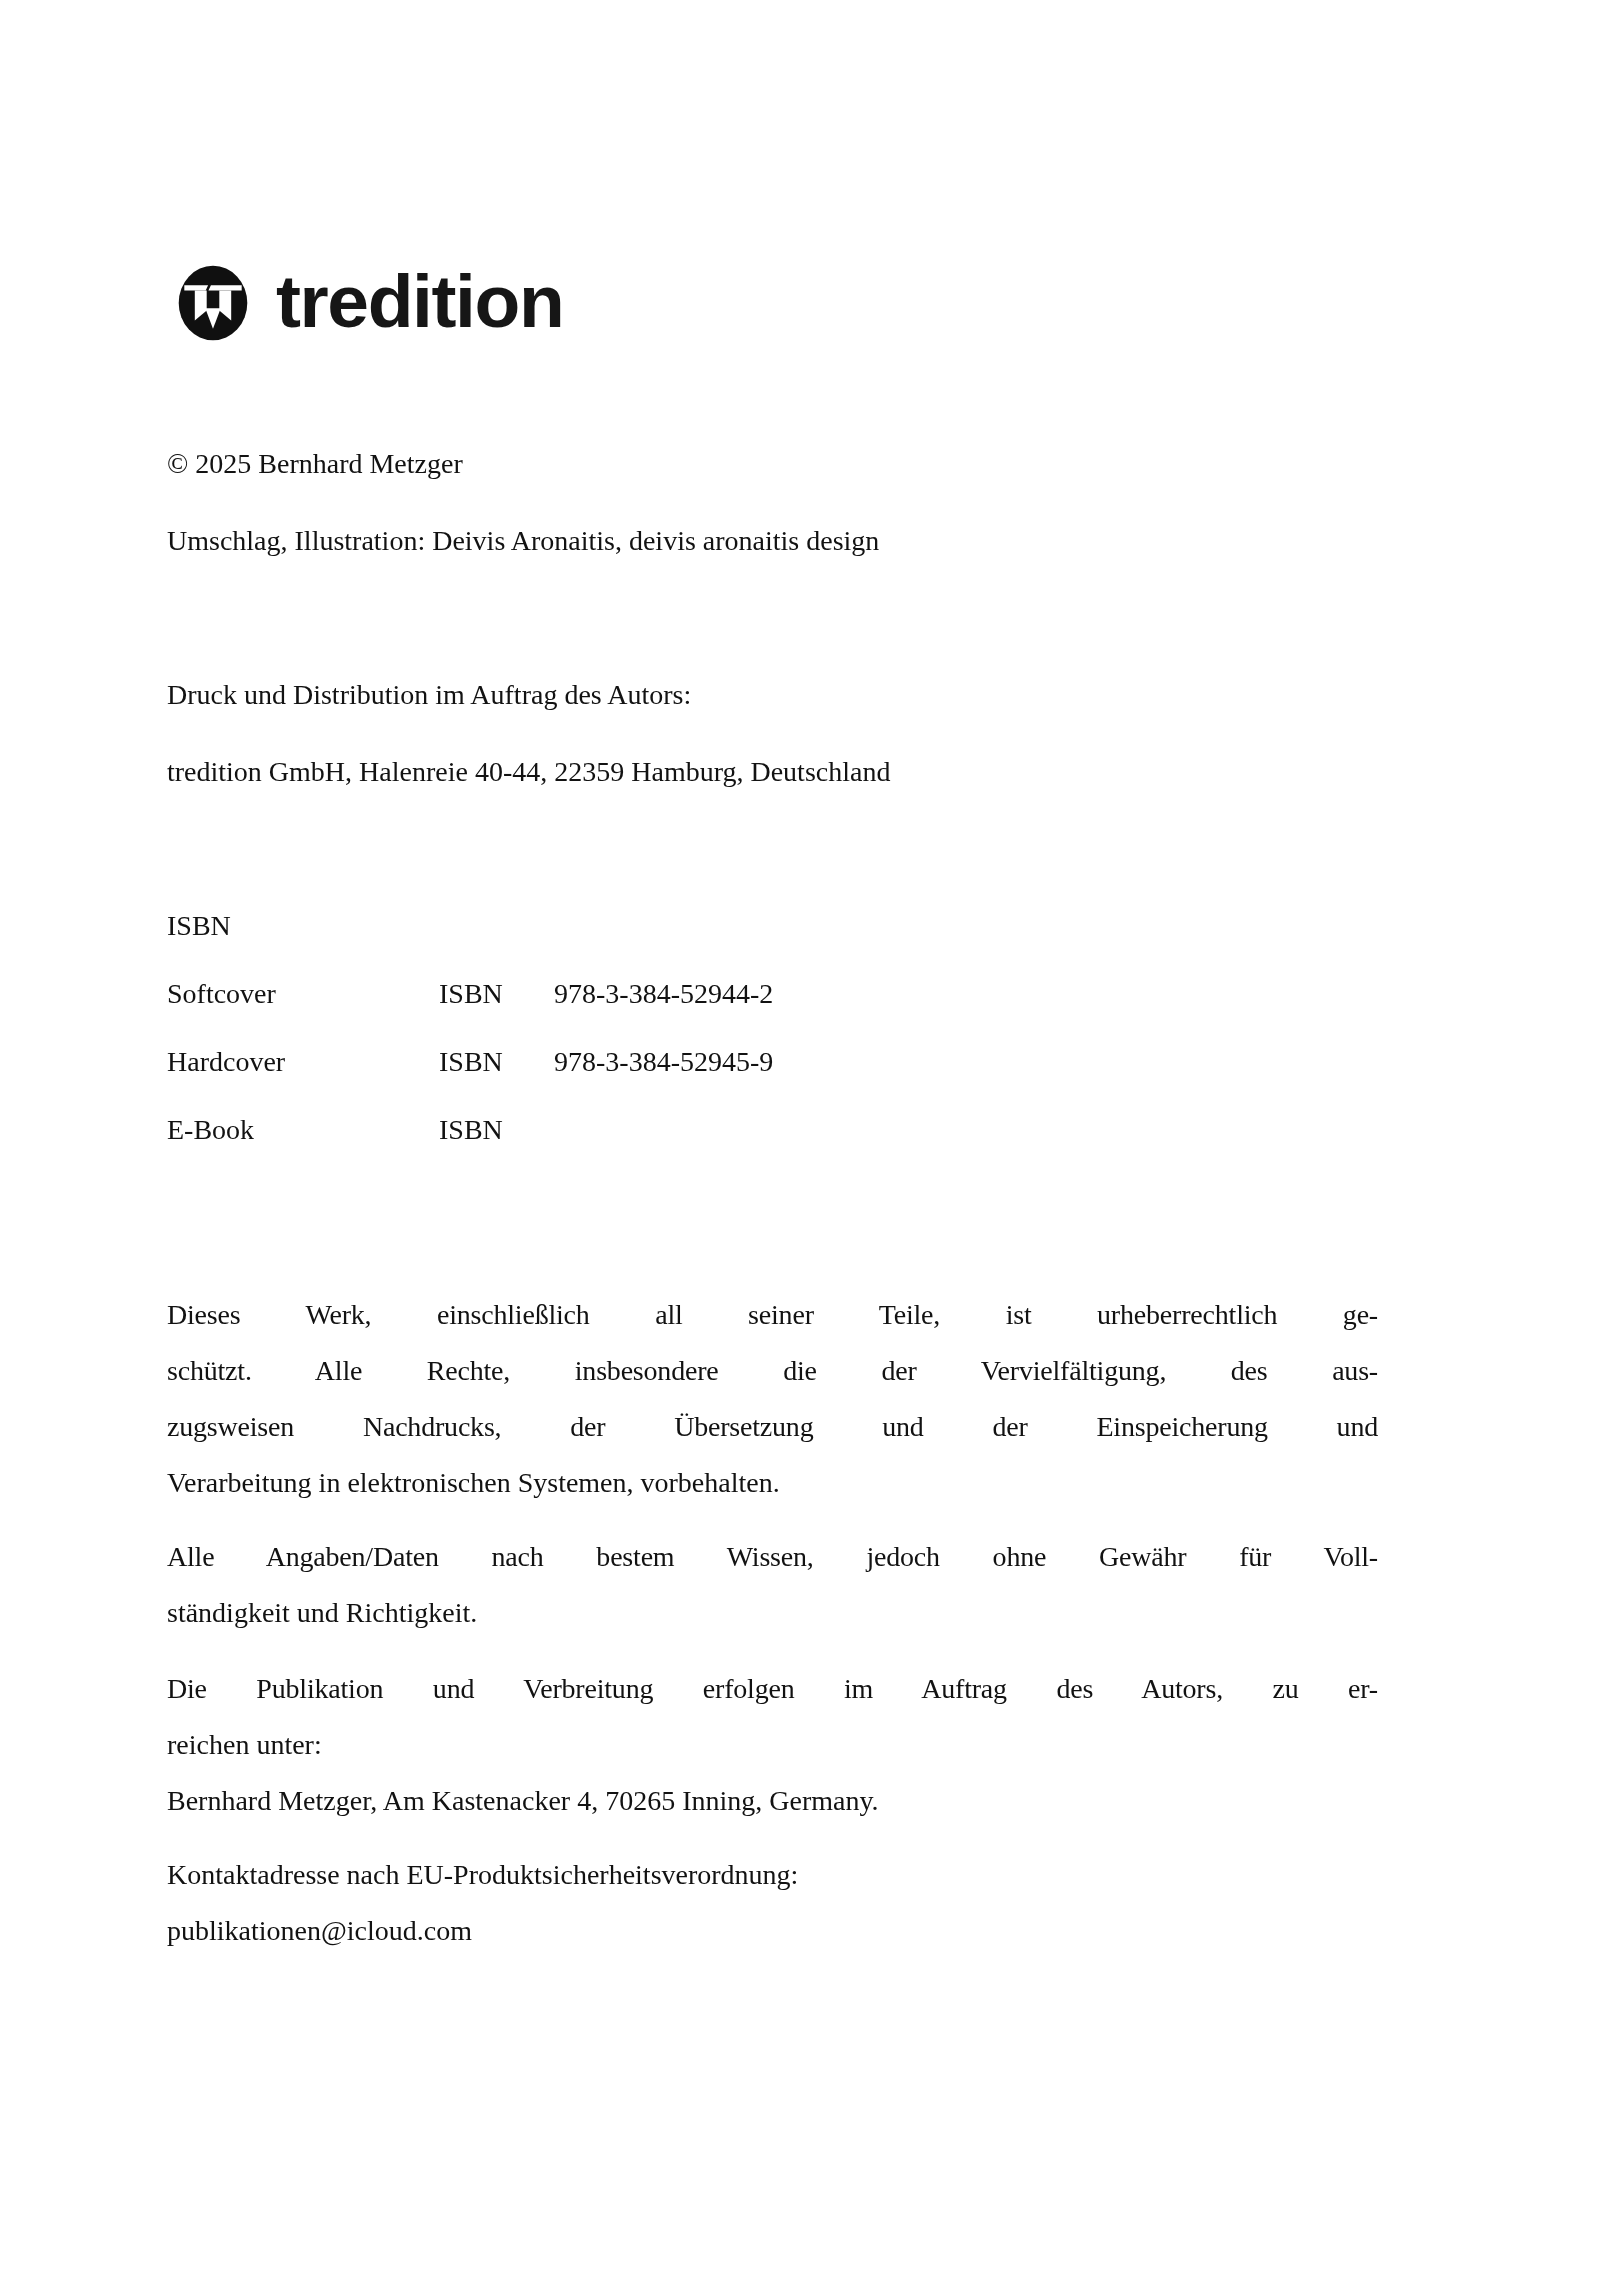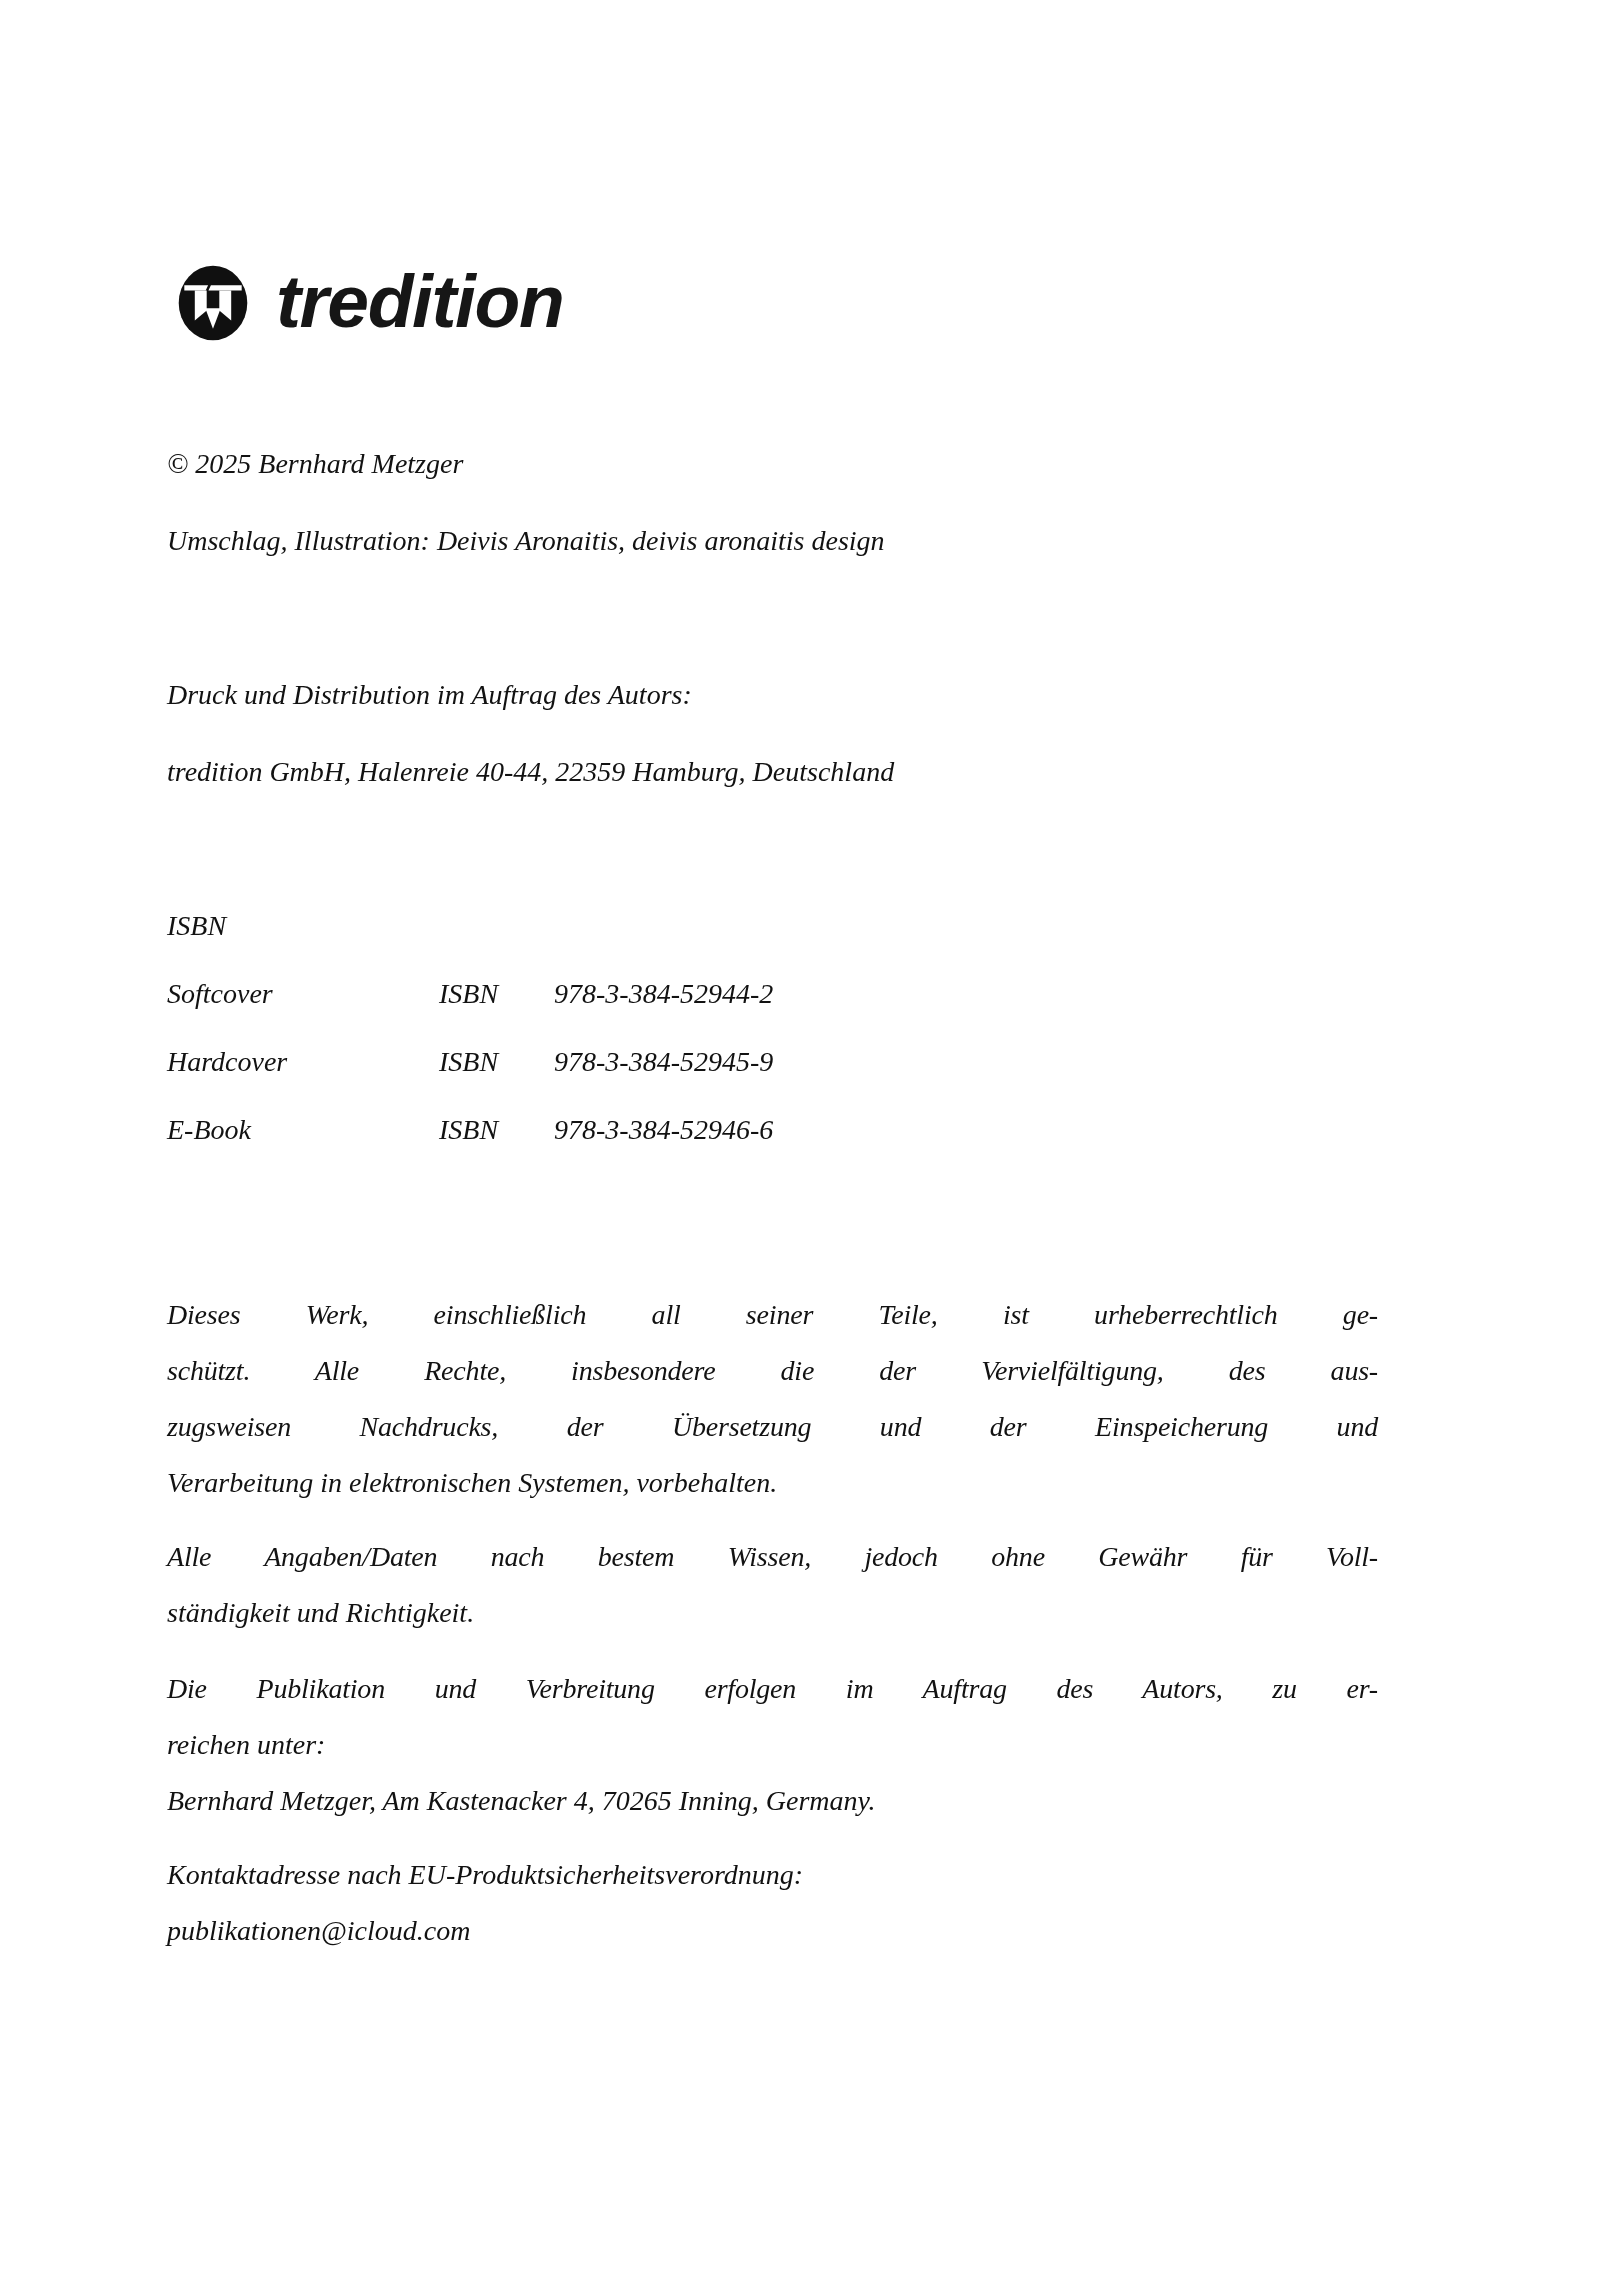--- a/index.html
+++ b/index.html
@@ -13,21 +13,20 @@
     height: 2295px;
     font-family: "Liberation Serif", "DejaVu Serif", serif;
     color: #121212;
     overflow: hidden;
   }
   .content {
     position: absolute;
     left: 167px;
     top: 265px;
     width: 1211px;
-    font-style: italic;
   }
   
   .logo-row {
     display: flex;
     align-items: center;
     gap: 28px;
     margin-left: 11px;
     margin-bottom: 95px;
     height: 76px;
   }
@@ -100,21 +99,20 @@
 
   <div class="isbn-row mb-isbn">
     <span class="isbn-format">Hardcover</span>
     <span class="isbn-label">ISBN</span>
     <span class="isbn-number">978-3-384-52945-9</span>
   </div>
 
   <div class="isbn-row">
     <span class="isbn-format">E-Book</span>
     <span class="isbn-label">ISBN</span>
-    <span class="isbn-number">978-3-384-52946-6</span>
   </div>
 
   <div class="para para-rights">
     <div class="jline just">Dieses Werk, einschließlich all seiner Teile, ist urheberrechtlich ge-</div>
     <div class="jline just">schützt. Alle Rechte, insbesondere die der Vervielfältigung, des aus-</div>
     <div class="jline just">zugsweisen Nachdrucks, der Übersetzung und der Einspeicherung und</div>
     <div class="jline">Verarbeitung in elektronischen Systemen, vorbehalten.</div>
   </div>
 
   <div class="para para-accuracy">

